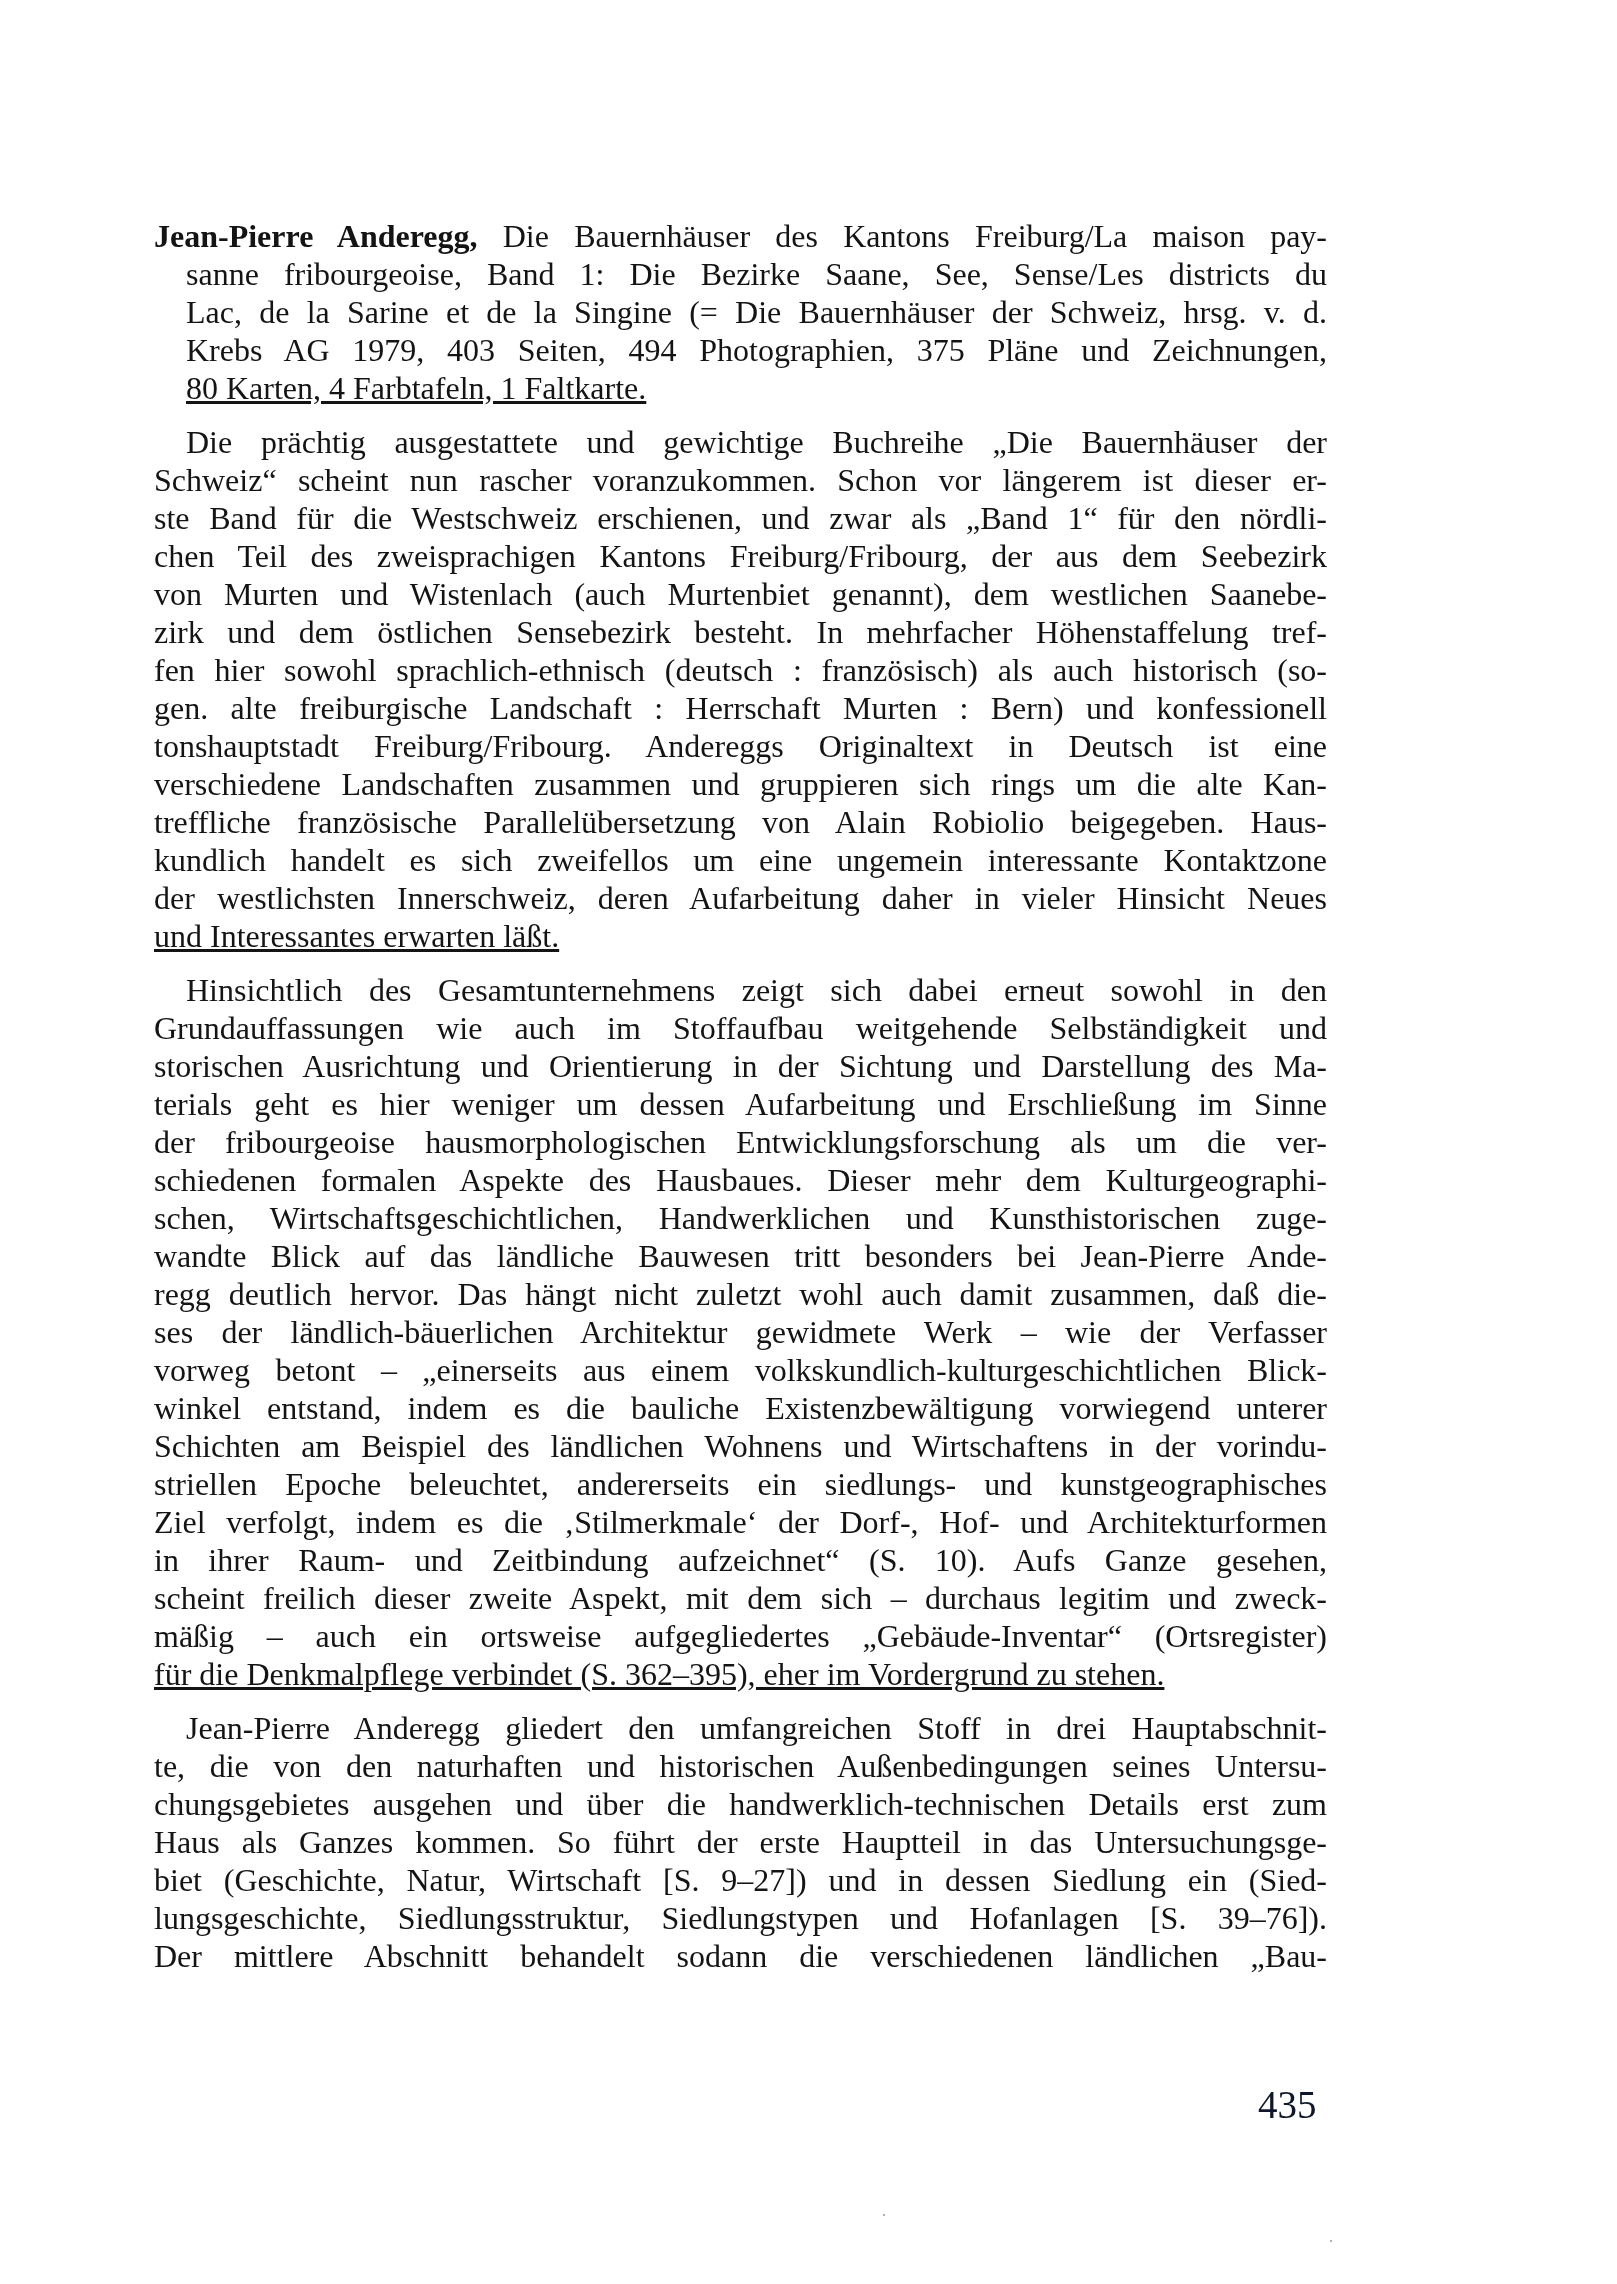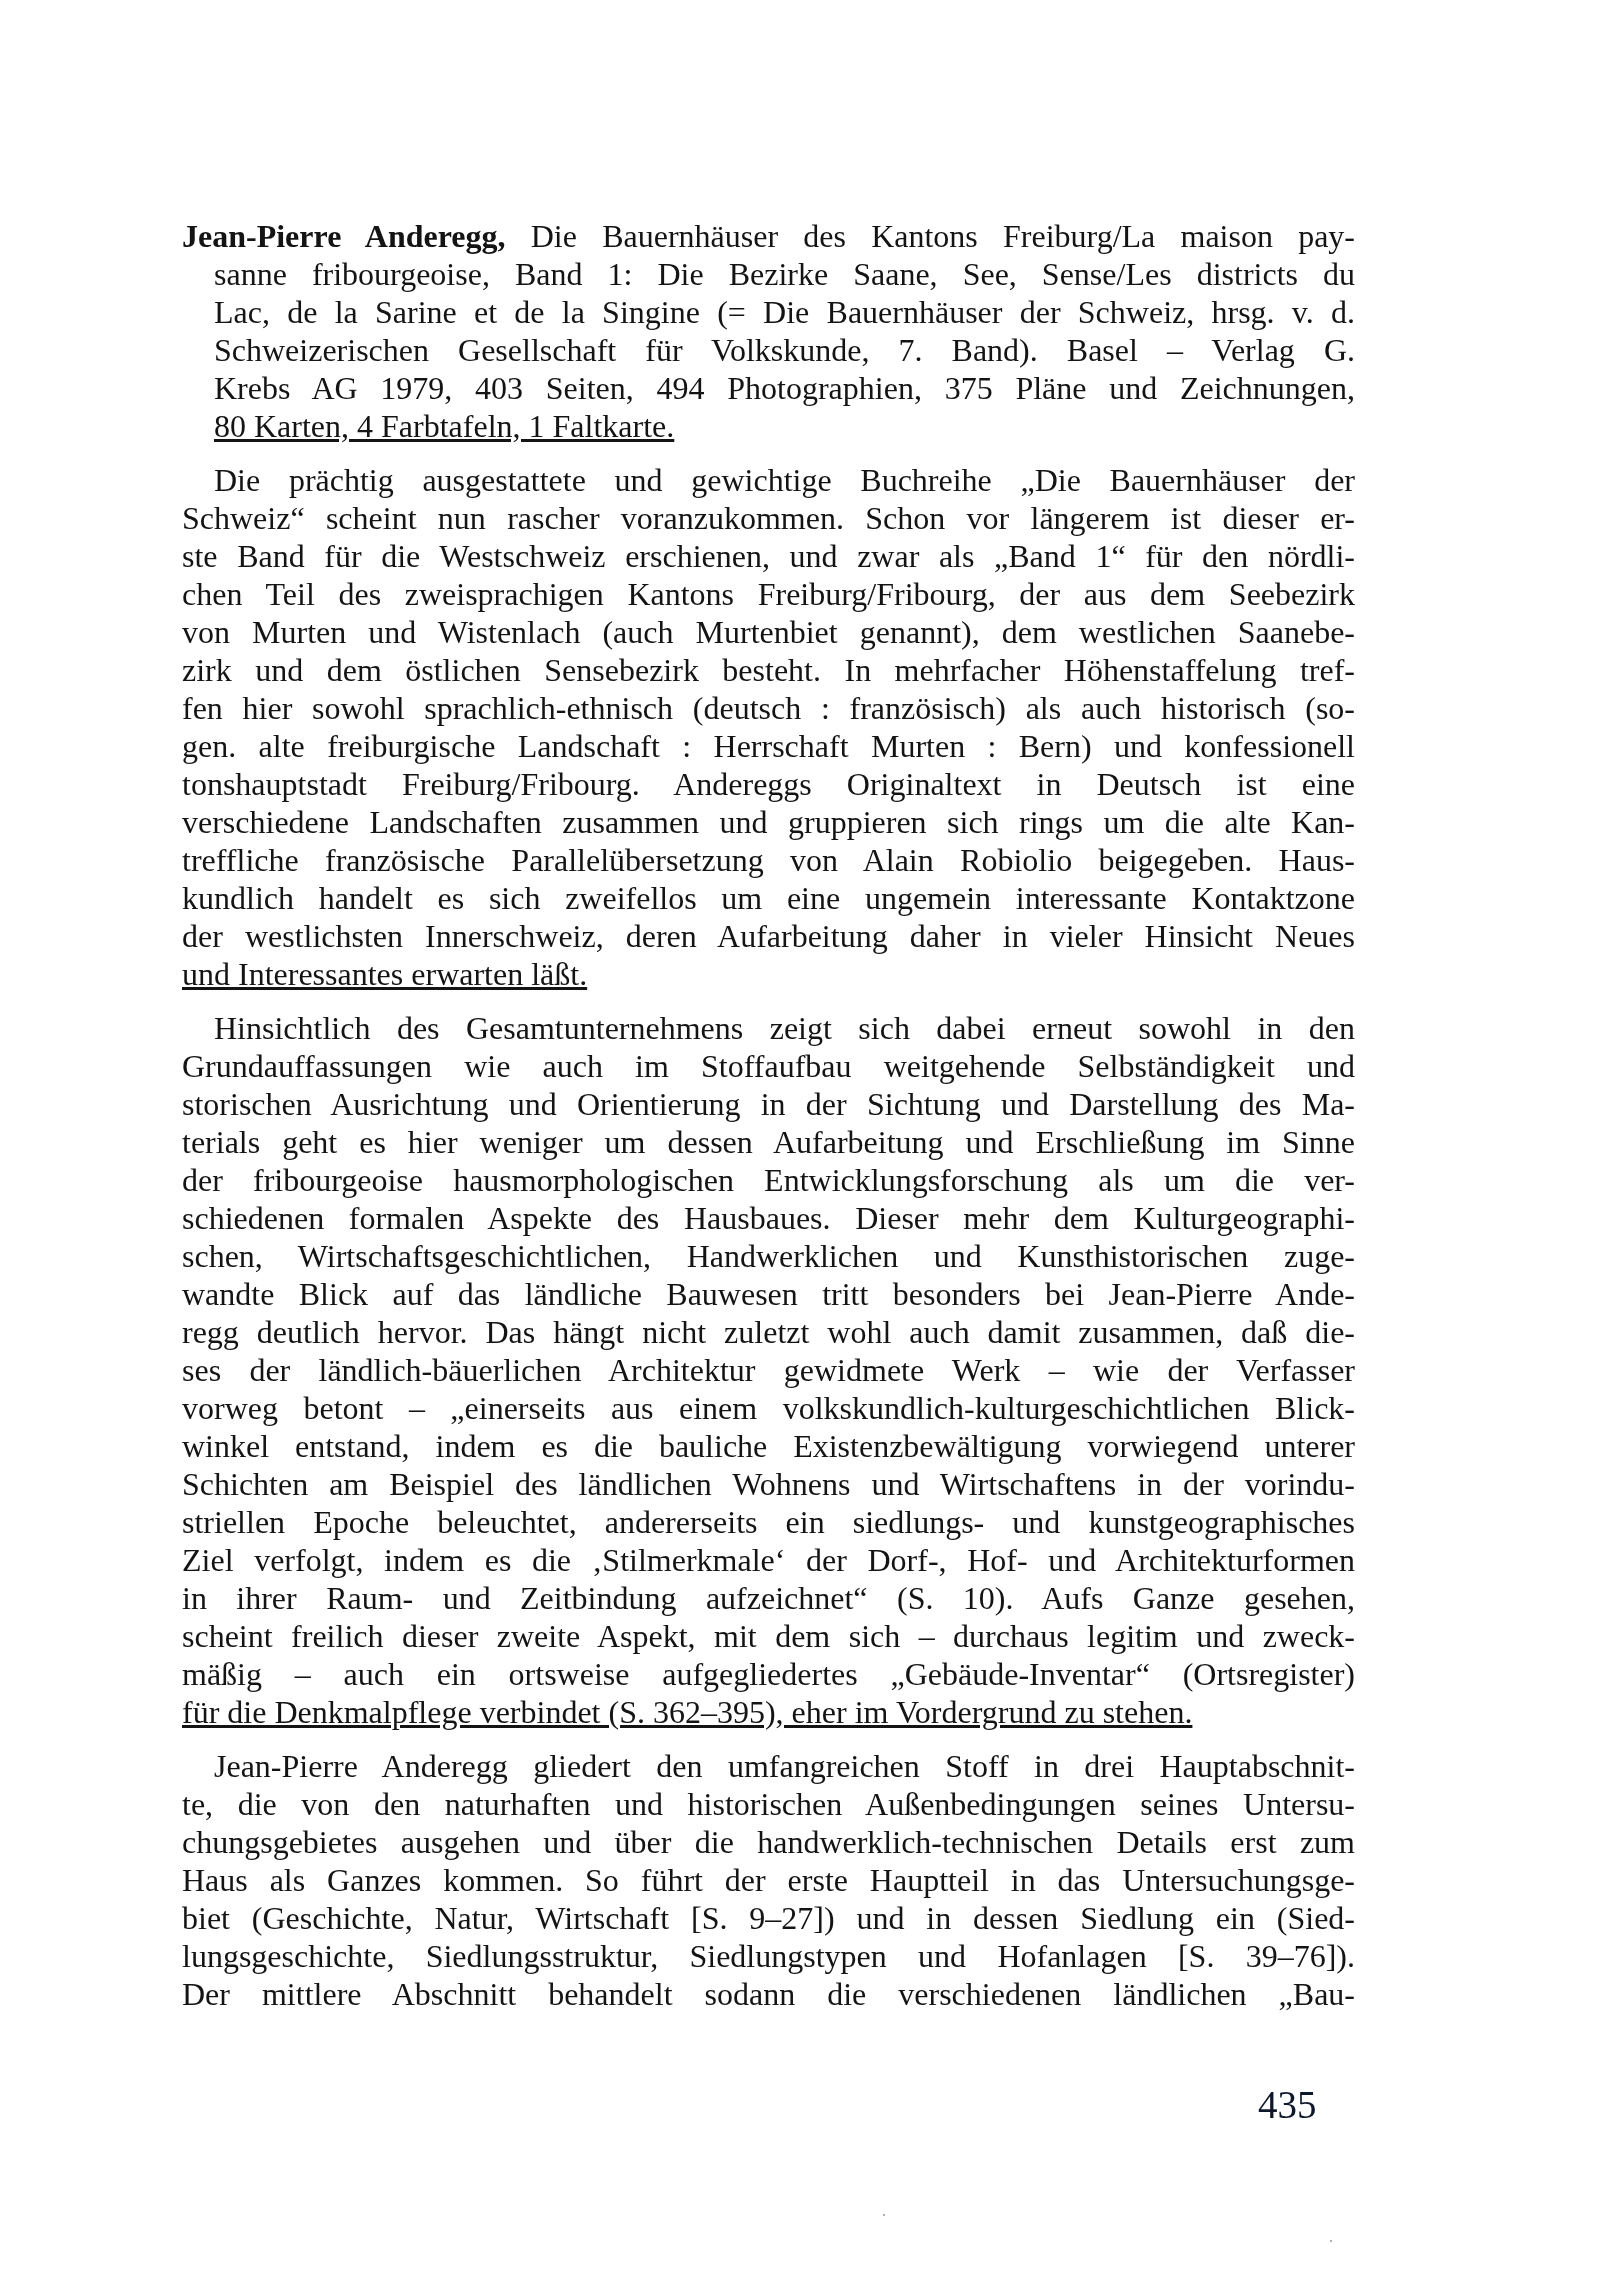--- a/index.html
+++ b/index.html
@@ -18,21 +18,20 @@
     }
     .text-block {
       position: absolute;
       left: 154px;
       top: 217px;
       width: 1173px;
       font-size: 32px;
       line-height: 38px;
       text-align: justify;
       hyphens: manual;
-      margin-left: 28px;
     }
     .para {
       margin: 0;
       text-align: justify;
     }
     .para .line {
       display: block;
       text-align: justify;
       text-align-last: justify;
       white-space: nowrap;
@@ -65,21 +64,20 @@
 <body>
 
 <div class="page">
 
   <div class="text-block">
 
     <p class="para hanging">
       <span class="line first"><span class="author">Jean-Pierre Anderegg,</span><span> Die Bauernhäuser des Kantons Freiburg/La maison pay-</span></span>
       <span class="line">sanne fribourgeoise, Band 1: Die Bezirke Saane, See, Sense/Les districts du</span>
       <span class="line">Lac, de la Sarine et de la Singine (= Die Bauernhäuser der Schweiz, hrsg. v. d.</span>
-      <span class="line">Schweizerischen Gesellschaft für Volkskunde, 7. Band). Basel – Verlag G.</span>
       <span class="line">Krebs AG 1979, 403 Seiten, 494 Photographien, 375 Pläne und Zeichnungen,</span>
       <span class="line last">80 Karten, 4 Farbtafeln, 1 Faltkarte.</span>
     </p>
 
     <p class="para indent">
       <span class="line first">Die prächtig ausgestattete und gewichtige Buchreihe „Die Bauernhäuser der</span>
       <span class="line">Schweiz“ scheint nun rascher voranzukommen. Schon vor längerem ist dieser er-</span>
       <span class="line">ste Band für die Westschweiz erschienen, und zwar als „Band 1“ für den nördli-</span>
       <span class="line">chen Teil des zweisprachigen Kantons Freiburg/Fribourg, der aus dem Seebezirk</span>
       <span class="line">von Murten und Wistenlach (auch Murtenbiet genannt), dem westlichen Saanebe-</span>

